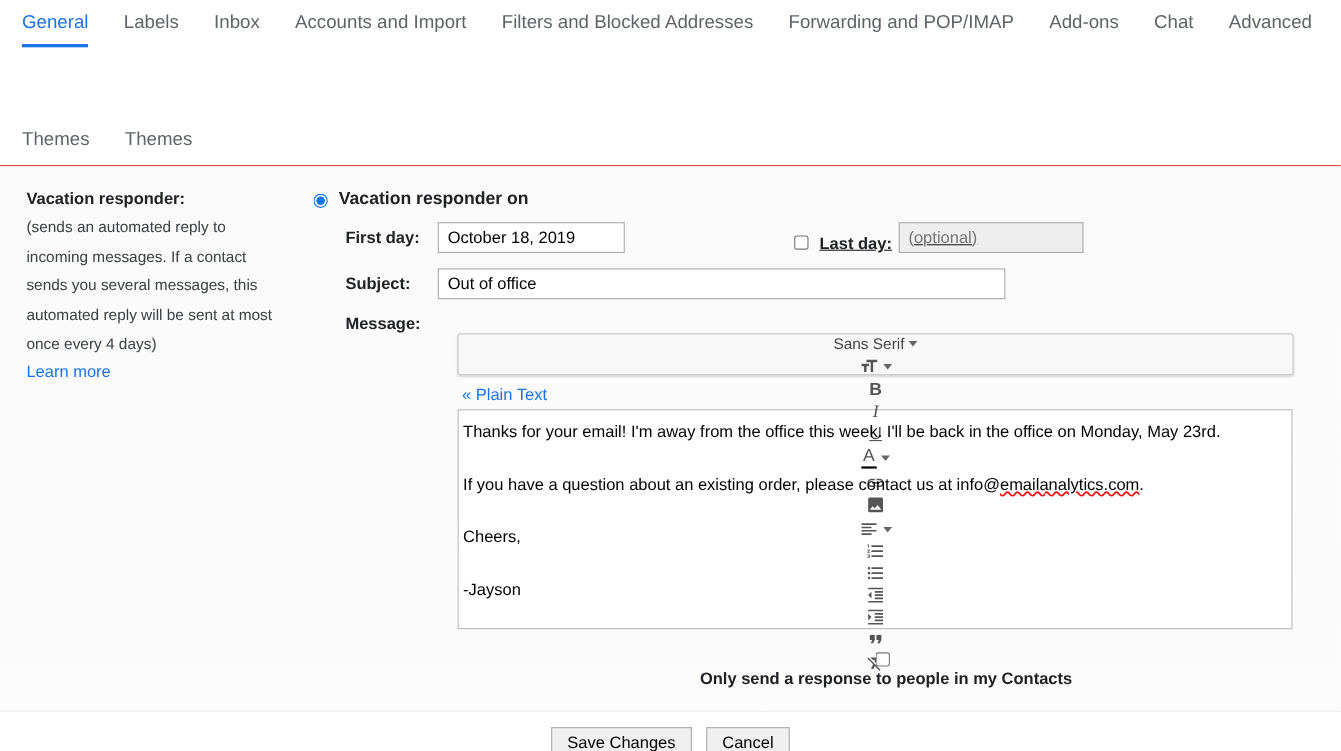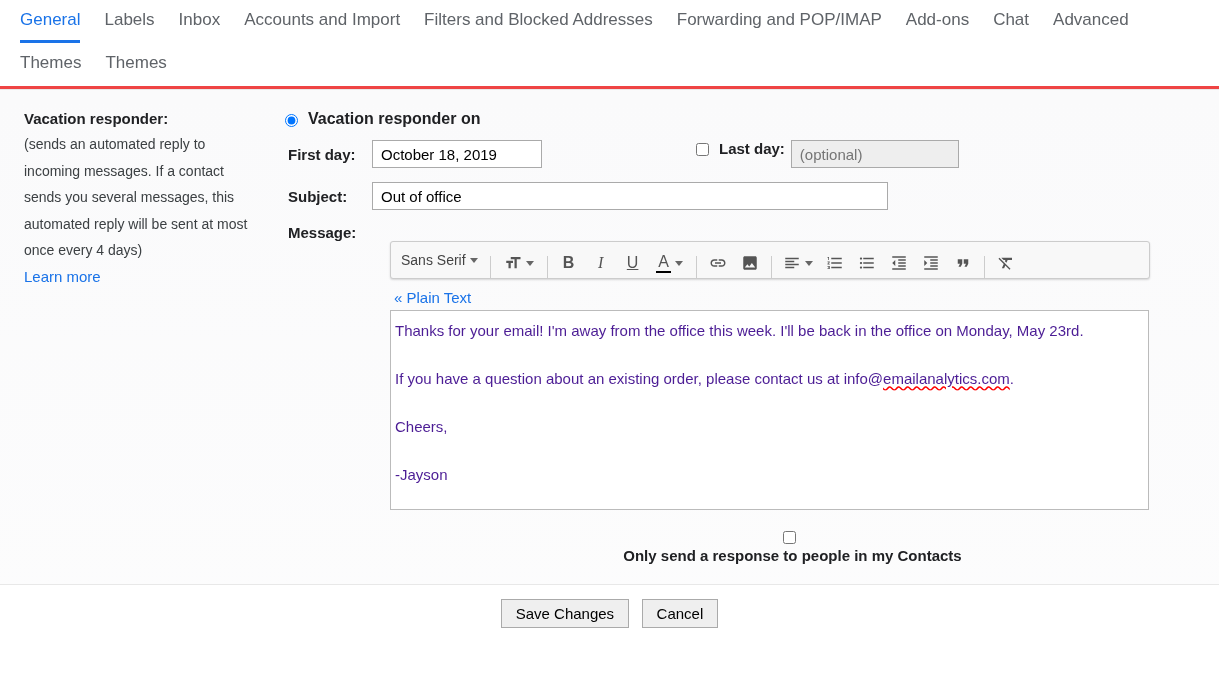--- a/index.html
+++ b/index.html
@@ -7,23 +7,24 @@
     margin: 0;
     font-family: Arial, Helvetica, sans-serif;
     background: #fff;
     width: 1219px;
     color: #202124;
   }
   .tabs {
     display: flex;
     flex-wrap: wrap;
     padding: 0 20px;
-    border-bottom: 3px solid #ef4444;
+    border-bottom: 1px solid #ef4444;
     column-gap: 24px;
     row-gap: 0;
+    gap: 32px;
   }
   .tab {
     padding: 10px 0;
     font-size: 17px;
     color: #5f6368;
     cursor: pointer;
     border-bottom: 3px solid transparent;
   }
   .tab.active {
     color: #1a73e8;
@@ -66,21 +67,21 @@
   .radio-row {
     display: flex;
     align-items: center;
     font-size: 16px;
     font-weight: bold;
     color: #202124;
     margin-bottom: 12px;
   }
   .radio-row input { margin-right: 10px; }
   .fields-block {
-    margin-left: 8px;
+    margin-left: 34px;
     margin-top: 12px;
   }
   .field-row {
     display: flex;
     align-items: center;
     margin-bottom: 14px;
   }
   .field-label {
     width: 84px;
     font-size: 15px;
@@ -92,49 +93,51 @@
     background: #fff;
     height: 28px;
     padding: 2px 8px;
     font-size: 15px;
     font-family: inherit;
   }
   .date-input { width: 170px; }
   .subject-input { width: 516px; }
   .lastday-block {
     display: flex;
-    align-items: flex-start;
+    align-items: flex-end;
     margin-left: 150px;
+    text-decoration: underline;
   }
   .lastday-block input[type=checkbox] { margin-right: 10px; }
   .lastday-label { font-weight: bold; font-size: 15px; margin-right: 6px; }
   .lastday-input {
     width: 168px;
     background: #eee;
     color: #777;
   }
   .message-row {
     display: flex;
     margin-bottom: 0;
     align-items: flex-start;
   }
   .editor-area {
     margin-left: 102px;
     width: 760px;
   }
   .toolbar {
     display: flex;
-    align-items: flex-end;
+    align-items: center;
     background: #f8f8f8;
     border: 1px solid #ccc;
     border-radius: 3px;
     box-shadow: 0 1px 2px rgba(0,0,0,0.15);
     height: 38px;
-    padding: 0 4px;
+    padding: 0 20px;
     gap: 2px;
+    flex-direction: column;
   }
   .font-select {
     display:flex; align-items:center;
     padding: 0 6px;
     font-size: 14px;
     color: #444;
     height: 100%;
     cursor:pointer;
   }
   .tb-divider {
@@ -165,21 +168,21 @@
     cursor: pointer;
   }
   .editor {
     width: 759px;
     min-height: 200px;
     border: 1px solid #bbb;
     background: #fff;
     padding: 8px 4px;
     font-size: 15px;
     line-height: 1.6;
-    color: #4c1d95;
+    color: #000000;
     white-space: pre-wrap;
     font-family: inherit;
   }
   .editor .misspell {
     text-decoration: underline wavy red;
   }
   .contacts-row {
     margin: 18px 0 0 102px;
     display:flex; align-items:center;
     font-size: 15px;

